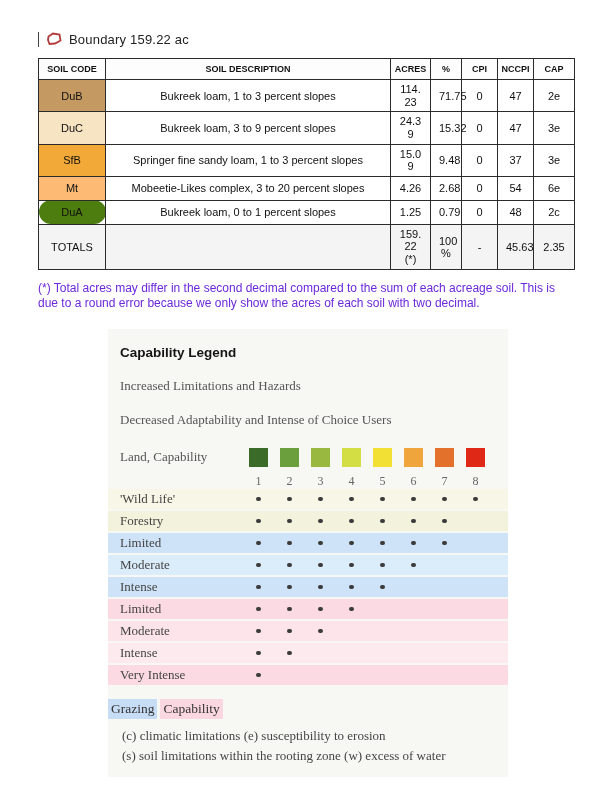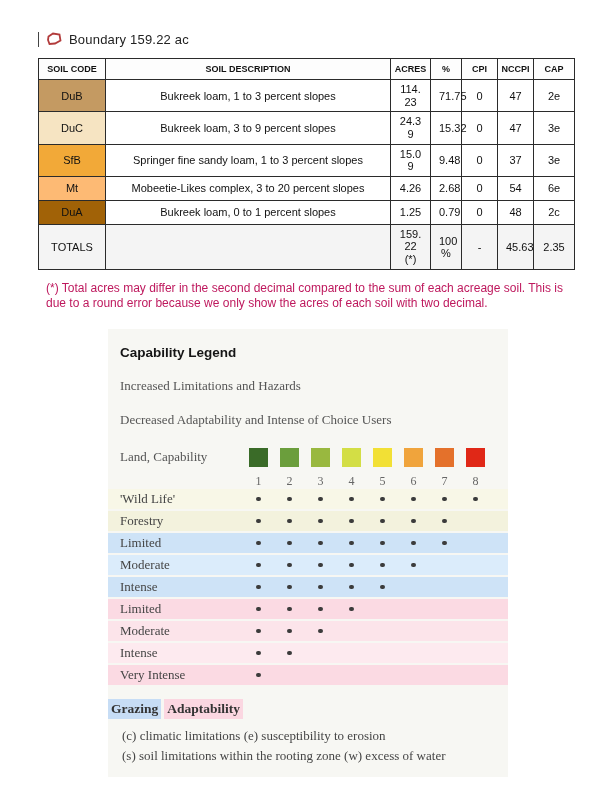--- a/index.html
+++ b/index.html
@@ -18,21 +18,21 @@
   table.soil th{font-size:9px;font-weight:bold;text-align:center;padding:5px 2px;background:#fdfdfd;color:#111;}
   table.soil td{font-size:11px;padding:3px 8px;text-align:center;vertical-align:middle;height:17px;color:#111;}
   td.description{text-align:left;padding-left:6px;}
   td.code{font-weight:normal;color:#26180a;}
   td.acres{word-break:break-all;line-height:1.15;}
   tr.totals td{background:#f4f4f4;}
   col.c-code{width:67px;} col.c-desc{width:285px;} col.c-acres{width:40px;}
   col.c-pct{width:31px;} col.c-cpi{width:36px;} col.c-nccpi{width:36px;} col.c-cap{width:41px;}
 
   
-  .note{font-size:12px;line-height:15px;margin:11px 0 0 8px;width:540px;color:#be185d;}
+  .note{font-size:12px;line-height:15px;margin:11px 0 0 0;width:540px;color:#6d28d9;}
 
   
   .legend{margin:18px 0 0 70px;width:400px;background:#f7f7f3;padding:0 0 14px 0;}
   .lg-title{font-size:13.5px;font-weight:bold;color:#151515;margin:0;padding:16px 0 0 12px;
             font-family:"Liberation Sans",sans-serif;}
   .lg-sub{font-family:"Liberation Serif",serif;font-size:13px;color:#555;margin:0;padding:18px 0 0 12px;}
   .scale-row{display:flex;align-items:center;margin-top:20px;}
   .scale-label{font-family:"Liberation Serif",serif;font-size:13px;color:#555;
                flex:0 0 123px;padding-left:12px;}
   .swatch-cell{width:31px;display:flex;justify-content:center;}
@@ -41,21 +41,21 @@
   .num-spacer{flex:0 0 135px;}
   .num-cell{width:31px;text-align:center;font-family:"Liberation Serif",serif;
             font-size:12px;color:#666;}
   .matrix{}
   .m-row{display:flex;align-items:center;height:20px;border-bottom:2px solid #f7f7f3;}
   .m-label{flex:0 0 135px;padding-left:12px;box-sizing:border-box;
            font-family:"Liberation Serif",serif;font-size:13px;color:#454545;}
   .dot-cell{width:31px;display:flex;justify-content:center;align-items:center;height:100%;}
   .dot{width:4.5px;height:4.5px;border-radius:50%;background:#3b3b3b;}
   .cats{margin:12px 0 0 0;display:flex;gap:3px;}
-  .cat{font-family:"Liberation Serif",serif;font-weight:bold;font-size:13.5px;color:#333;
+  .cat{font-family:"Liberation Serif",serif;font-weight:normal;font-size:13.5px;color:#333;
        padding:2px 3px;}
   .lg-foot{font-family:"Liberation Serif",serif;font-size:13px;color:#454545;
            margin:0;padding:6px 0 0 14px;line-height:14px;}
   .lg-foot.first{padding-top:10px;}
 
   
   .bnd-icon{display:inline-block;}
 </style>
 </head>
 <body>
@@ -122,21 +122,21 @@
         <tr>
           <td class="code" style="background: #fdba74; text-align: center;">Mt</td>
           <td class="description">Mobeetie-Likes complex, 3 to 20 percent slopes</td>
           <td class="acres">4.26</td>
           <td class="pct">2.68</td>
           <td class="cpi">0</td>
           <td class="nccpi">54</td>
           <td class="cap">6e</td>
         </tr>
         <tr>
-          <td class="code" style="background: #a16207;">DuA</td>
+          <td class="code" style="background: #4d7c0f; border-radius: 12px;">DuA</td>
           <td class="description">Bukreek loam, 0 to 1 percent slopes</td>
           <td class="acres">1.25</td>
           <td class="pct">0.79</td>
           <td class="cpi">0</td>
           <td class="nccpi">48</td>
           <td class="cap">2c</td>
         </tr>
         <tr class="totals">
           <td class="label">TOTALS</td>
           <td class="description"></td>
@@ -382,19 +382,19 @@
           <span class="dot-cell"></span>
           <span class="dot-cell"></span>
           <span class="dot-cell"></span>
           <span class="dot-cell"></span>
           <span class="dot-cell"></span>
         </div>
       </div>
 
     <div class="cats" id="cats">
         <span class="cat" style="background: rgb(199, 221, 245);">Grazing</span>
-        <span class="cat" style="background: rgb(251, 215, 225);">Adaptability</span>
+        <span class="cat" style="background: rgb(251, 215, 225);">Capability</span>
       </div>
     <p class="lg-foot first">(c) climatic limitations (e) susceptibility to erosion</p>
     <p class="lg-foot">(s) soil limitations within the rooting zone (w) excess of water</p>
   </div>
 
 </div>
 
 </body></html>

